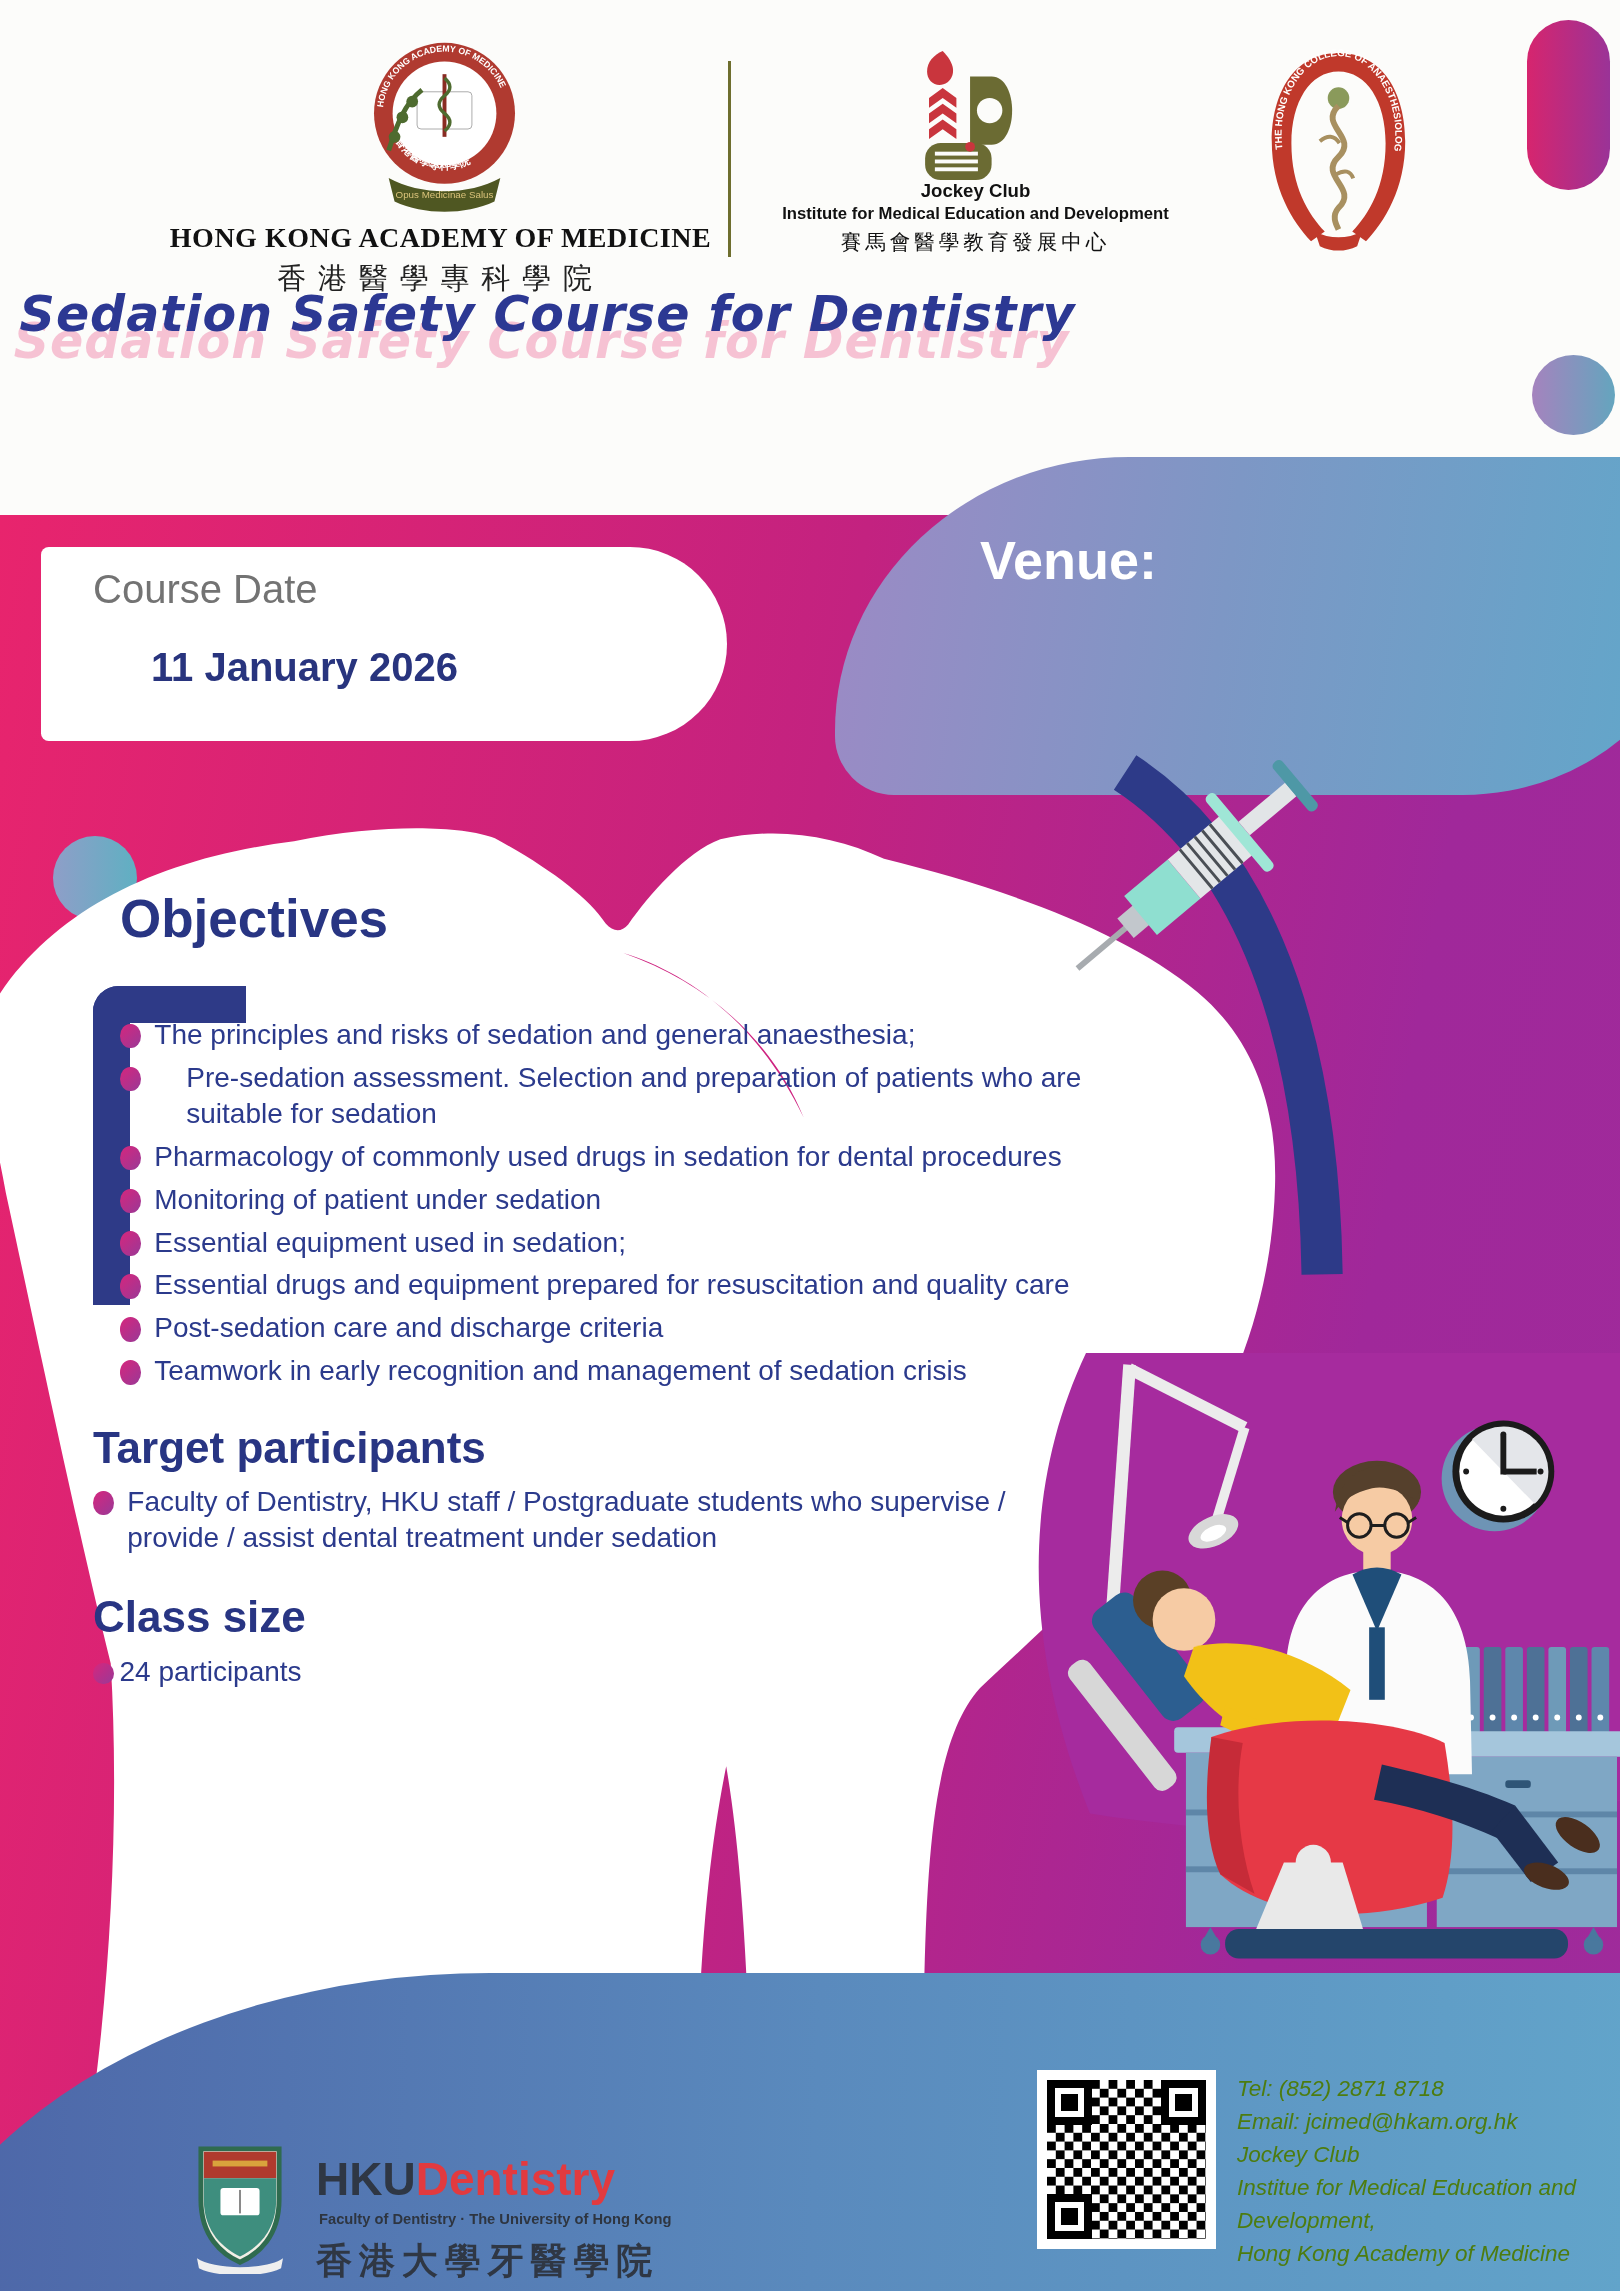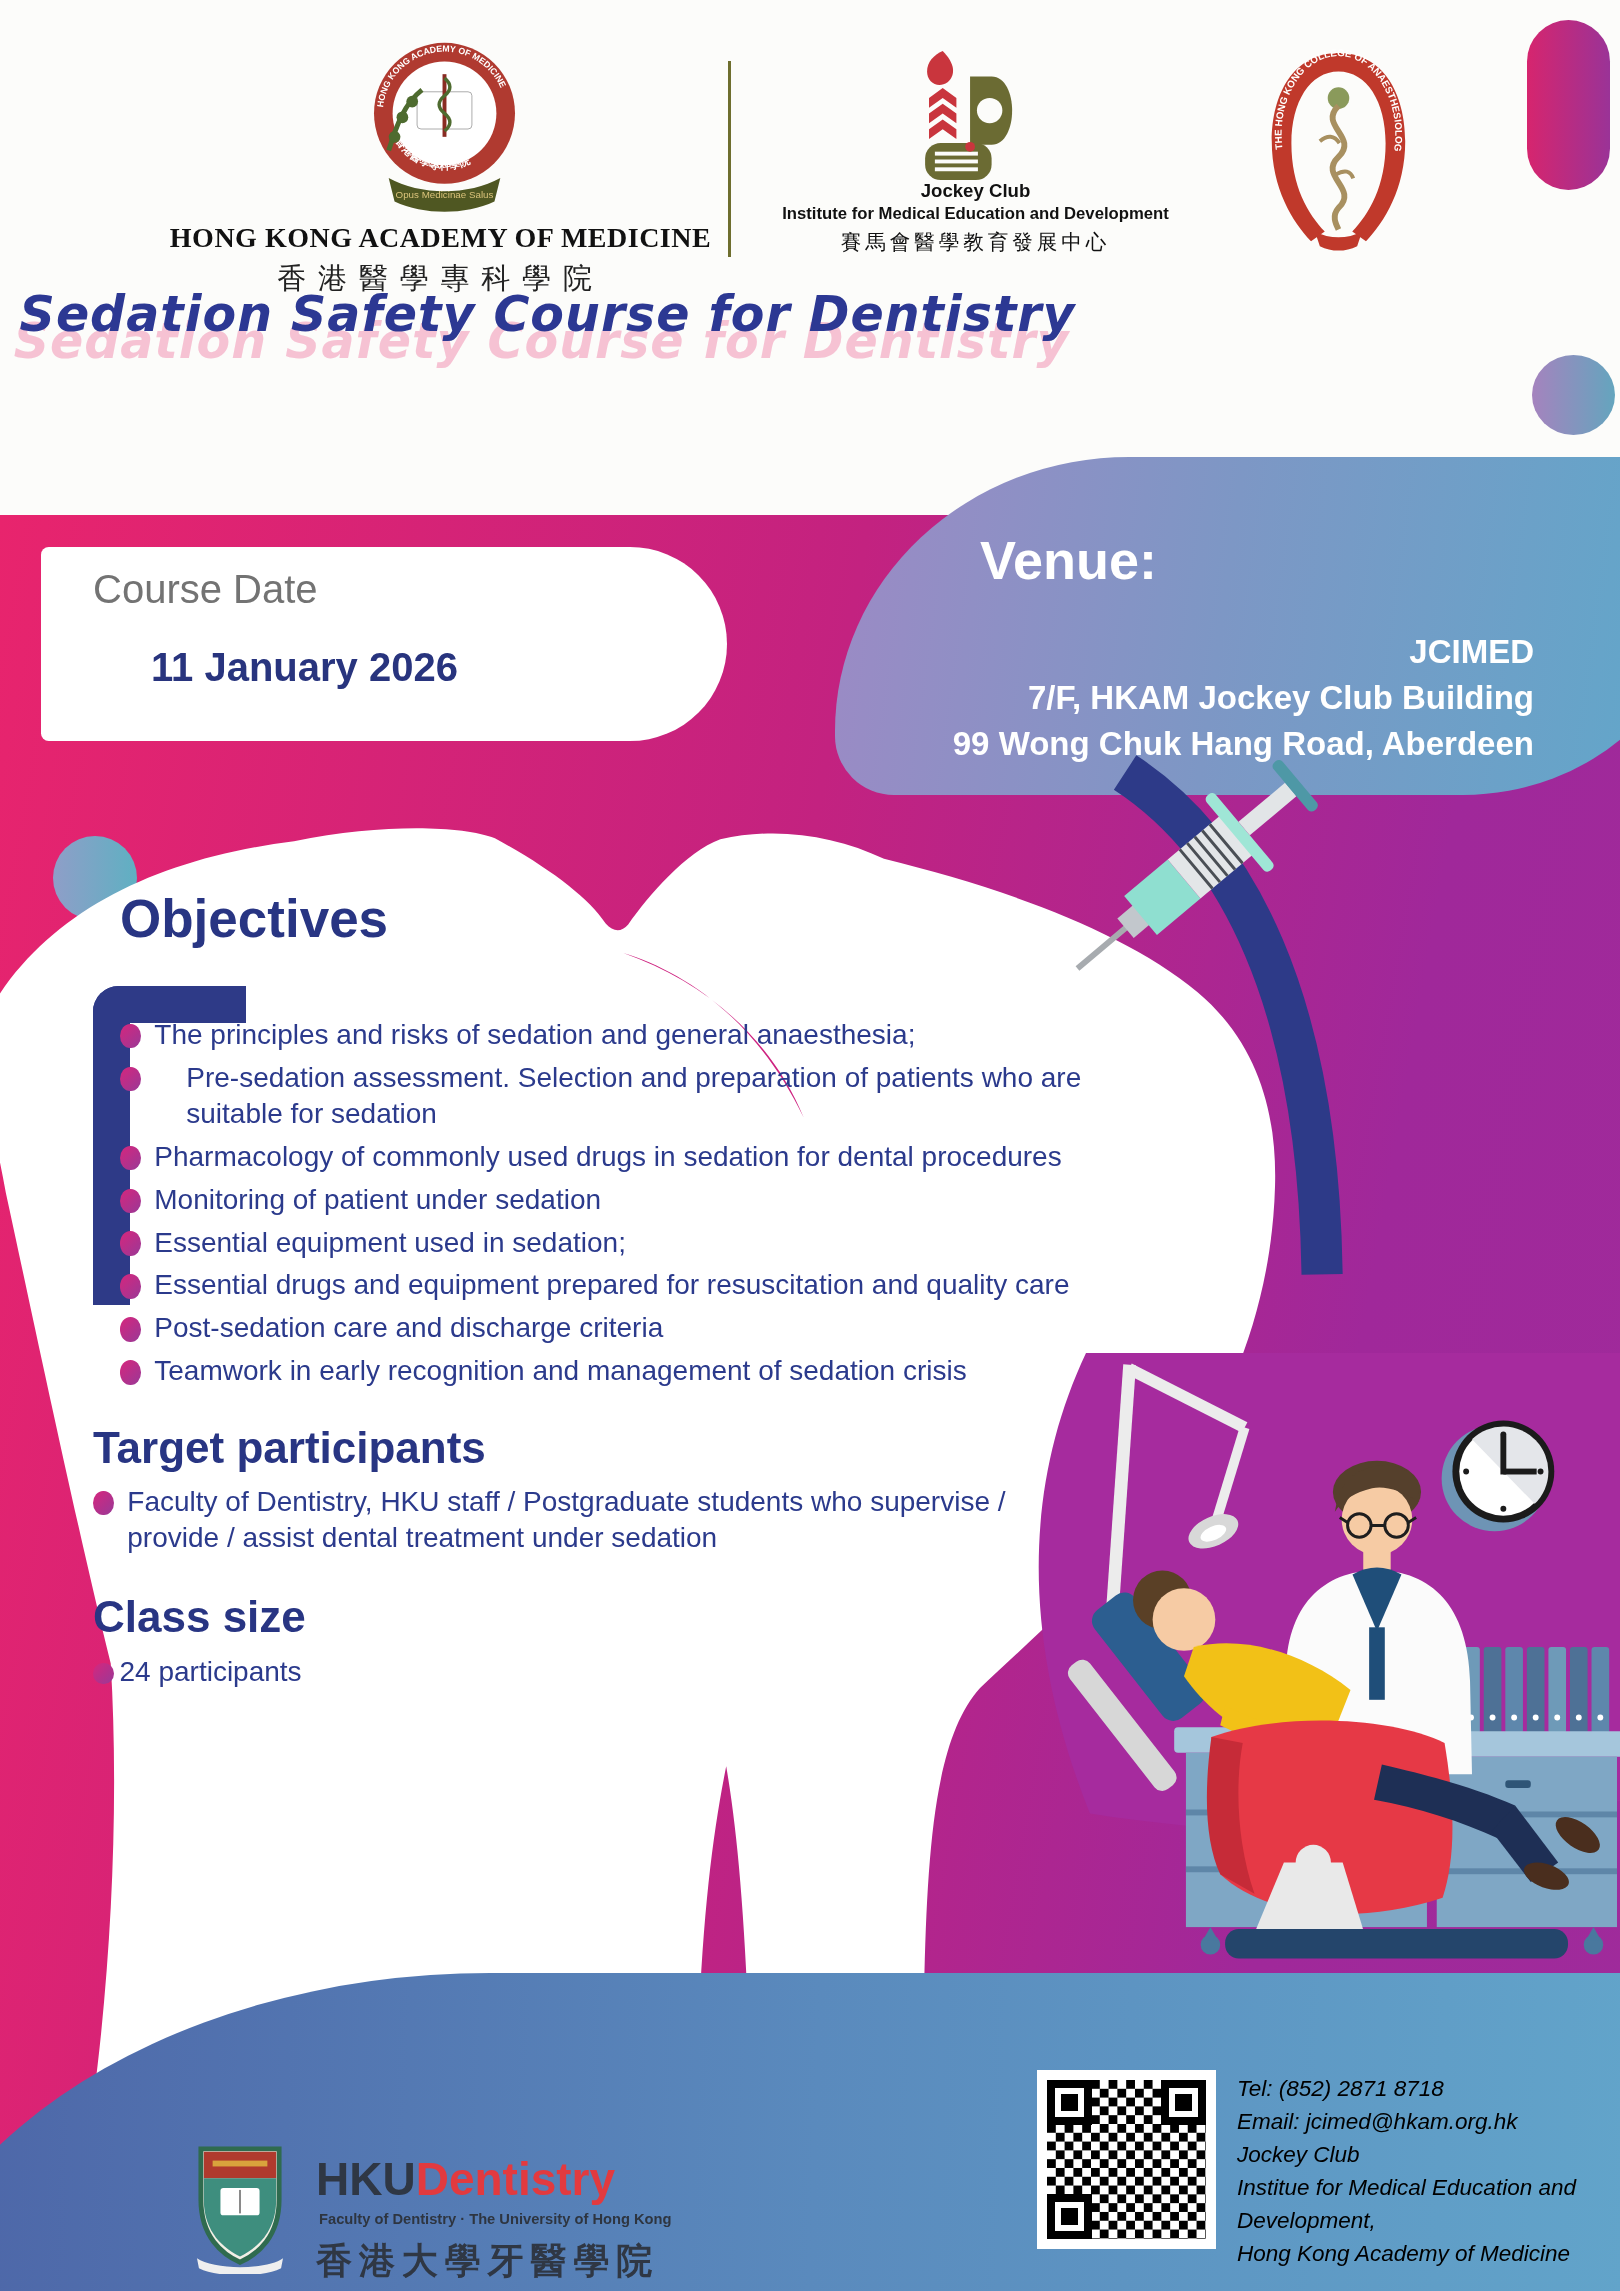--- a/index.html
+++ b/index.html
@@ -75,21 +75,21 @@
   .hku-text .hku{color:#2F3744;}
   .hku-text .dent{color:#E23A3F;}
   .hku-sub{left:319px;top:2211px;font-weight:bold;font-size:14.7px;color:#2E3540;}
   .hku-zh{left:316px;top:2237px;font-weight:bold;font-size:36px;color:#2F3744;letter-spacing:6.9px;}
   .qr{left:1037px;top:2070px;width:159px;height:159px;background:#FFF;padding:9.8px;}
   .qr-inner{position:relative;width:159px;height:159px;
       background:conic-gradient(#000 90deg,#fff 0 180deg,#000 0 270deg,#fff 0) 0 0/17.6px 17.6px;}
   .qf{position:absolute;width:29px;height:29px;border:8.8px solid #000;background:#fff;}
   .qf::after{content:"";position:absolute;inset:5.9px;background:#000;}
   .qf.tl{left:0;top:0;} .qf.tr{right:0;top:0;} .qf.bl{left:0;bottom:0;}
-  .contact{left:1237px;top:2072px;color:#000000;font-style:italic;font-size:22.5px;line-height:33px;}
+  .contact{left:1237px;top:2072px;color:#4d7c0f;font-style:italic;font-size:22.5px;line-height:33px;}
   svg text{font-family:"Liberation Sans",sans-serif;}
 </style>
 </head>
 <body>
 
 <div class="poster">
 
   <svg class="abs" style="left:361px;top:35px;" width="167" height="188" viewBox="0 0 170 192">
     <circle cx="85" cy="80" r="72" fill="#B03A30"></circle>
     <circle cx="85" cy="80" r="53" fill="#FFFFFF"></circle>
@@ -154,25 +154,20 @@
   <div class="abs body-bg"></div>
 
   <div class="abs venue-leaf"></div>
   <div class="abs teal-circle"></div>
 
   <div class="abs date-box"></div>
   <div class="abs date-label">Course Date</div>
   <div class="abs date-value">11 January 2026</div>
 
   <div class="abs venue-label">Venue:</div>
-  <div class="abs venue-lines">
-    <div>JCIMED</div>
-    <div>7/F, HKAM Jockey Club Building</div>
-    <div>99 Wong Chuk Hang Road, Aberdeen</div>
-  </div>
 
   <svg class="abs" style="left:0;top:0;" width="1620" height="2292" viewBox="0 0 1653 2338">
     <path fill="#FFFFFF" d="
       M -30 1070
       C 20 945 140 878 300 858
       C 390 840 470 842 505 855
       C 560 885 600 915 618 942
       C 626 951 634 951 641 943
       C 662 913 700 869 735 856
       C 792 843 852 852 902 876

